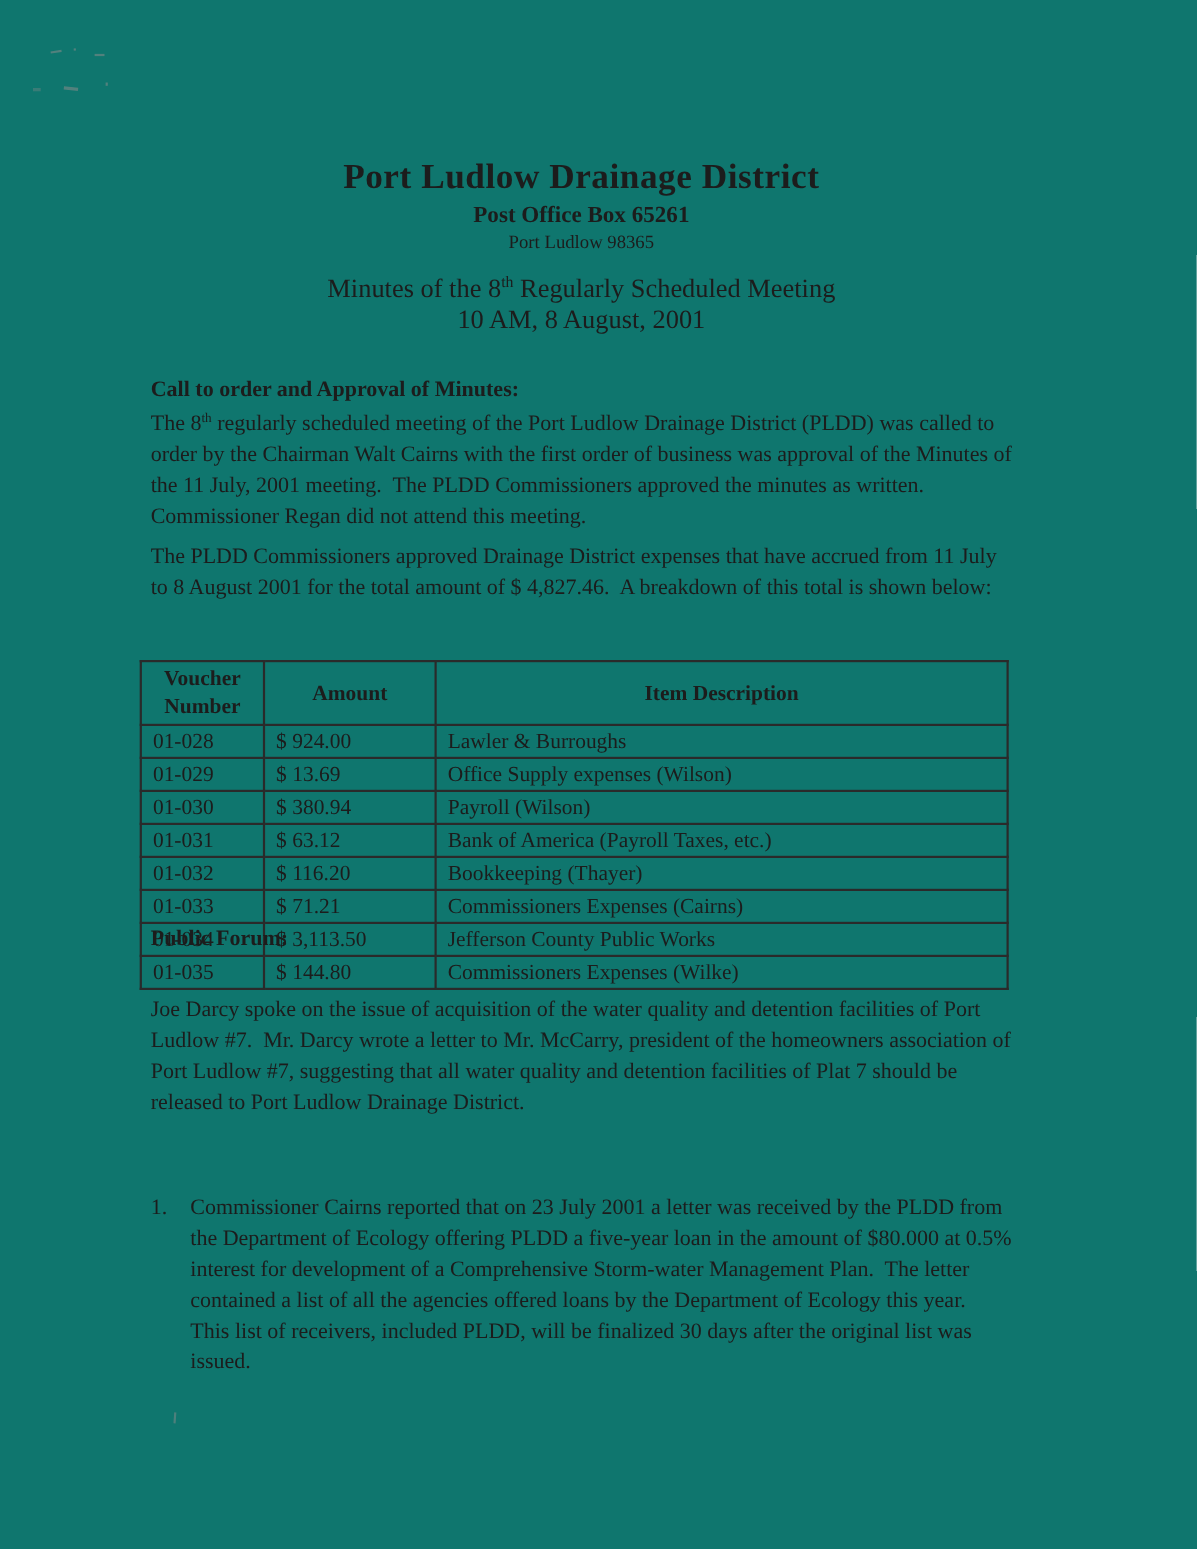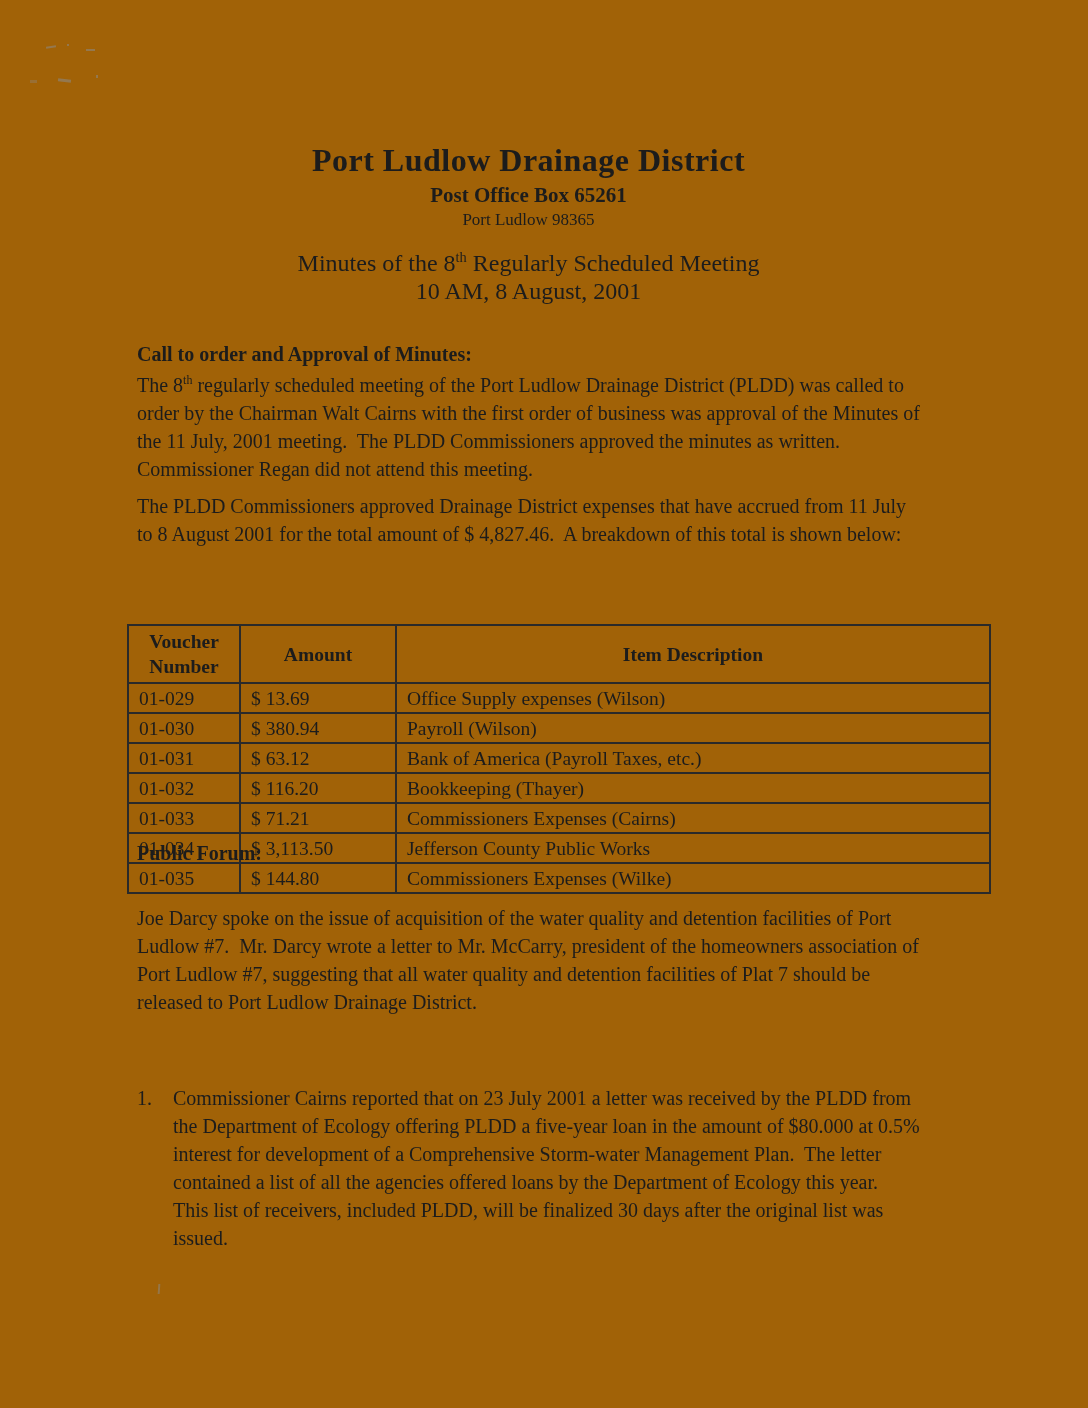--- a/index.html
+++ b/index.html
@@ -4,21 +4,21 @@
 <style>
   html, body {
     margin: 0;
     padding: 0;
     background: #ffffff;
   }
   .page {
     position: relative;
     width: 1088px;
     height: 1408px;
-    background: #a16207;
+    background: #0f766e;
     overflow: hidden;
     font-family: "Liberation Serif", "DejaVu Serif", serif;
     color: #1c1c1c;
   }
   
   .artifact {
     position: absolute;
     background: #8a8a8a;
     opacity: 0.55;
   }
@@ -83,22 +83,22 @@
   }
   .s-call     { top: 341px; }
   .s-expenses { top: 492px; }
   .s-forum    { top: 840px; }
   .s-forum .para { margin-top: 38px; }
   .s-oldbiz   { top: 1060px; }
 
   .tbl-wrap {
     position: absolute;
     left: 127px;
-    top: 624px;
-    width: 864px;
+    top: 600px;
+    width: 790px;
   }
   table.expenses {
     border-collapse: collapse;
     width: 100%;
     table-layout: fixed;
   }
   table.expenses th, table.expenses td {
     border: 2px solid #2a2a2a;
     font-size: 19.5px;
     padding: 1px 10px;
@@ -178,20 +178,25 @@
       </colgroup>
       <thead>
         <tr>
           <th>Voucher Number</th>
           <th>Amount</th>
           <th>Item Description</th>
         </tr>
       </thead>
       <tbody>
         <tr>
+          <td>01-028</td>
+          <td>$ 924.00</td>
+          <td>Lawler &amp; Burroughs</td>
+        </tr>
+        <tr>
           <td>01-029</td>
           <td>$ 13.69</td>
           <td>Office Supply expenses (Wilson)</td>
         </tr>
         <tr>
           <td>01-030</td>
           <td>$ 380.94</td>
           <td>Payroll (Wilson)</td>
         </tr>
         <tr>

